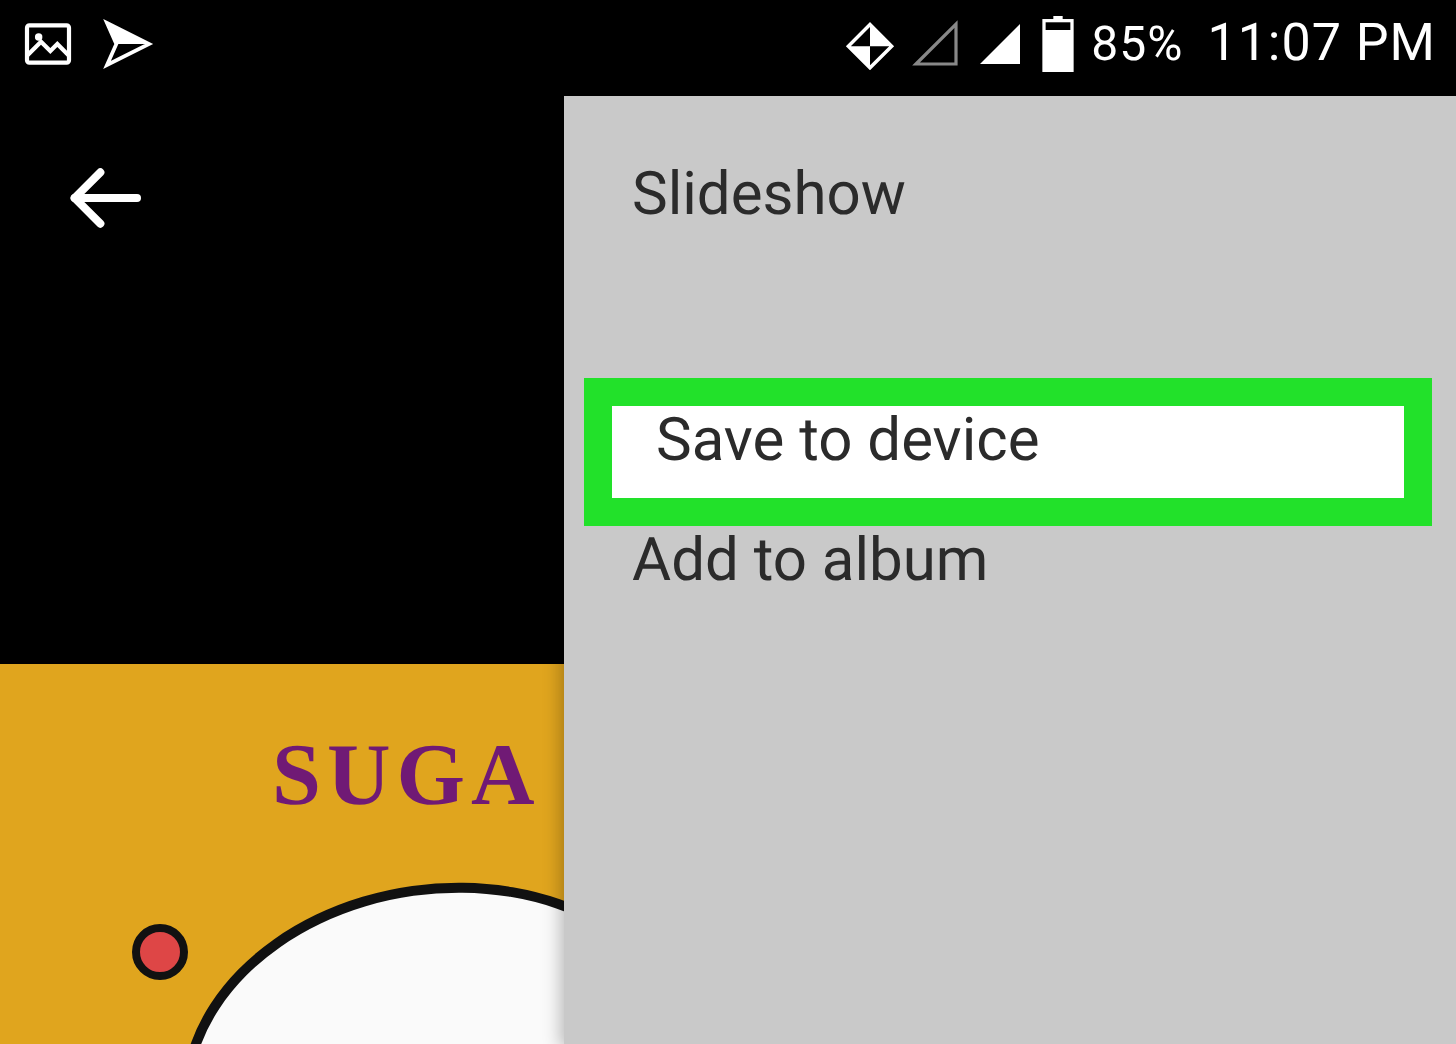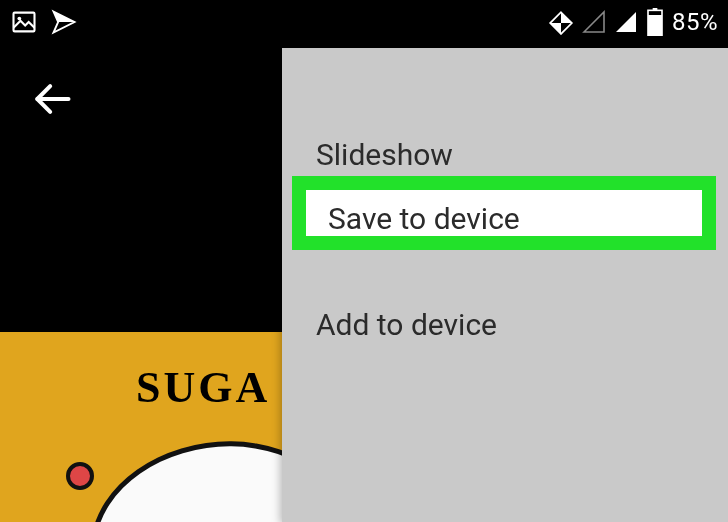--- a/index.html
+++ b/index.html
@@ -52,21 +52,21 @@
     overflow: hidden;
   }
   .photo-text {
     position: absolute;
     left: 136px;
     top: 30px;
     font-family: "Comic Sans MS", "Marker Felt", cursive;
     font-weight: 900;
     font-size: 44px;
     letter-spacing: 3px;
-    color: #000000;
+    color: #701a75;
   }
   .photo-shape {
     position: absolute;
     left: 90px;
     top: 110px;
     width: 260px;
     height: 200px;
     background: #fafafa;
     border-radius: 50% 50% 45% 45%;
     border: 5px solid #111;
@@ -90,31 +90,31 @@
     width: 446px;
     bottom: 0;
     background: #c9c9c9;
     box-shadow: -2px 2px 8px rgba(0,0,0,0.25);
     z-index: 40;
     padding-top: 32px;
   }
   .menu-item {
     height: 92px;
     display: flex;
-    align-items: flex-end;
+    align-items: flex-start;
     padding: 0 34px;
     font-size: 30px;
     color: #2b2b2b;
     cursor: pointer;
   }
   .menu-item.highlighted {
     position: relative;
     background: #ffffff;
     padding: 0 22px;
-    margin: 4px 12px 0 10px;
+    margin: 17px 12px 0 10px;
     height: 74px;
     border: 14px solid #22e12a;
     font-size: 30px;
   }
   .menu-item.highlighted::after { content: ""; }
 </style>
 </head>
 <body>
 
 <div class="screen">
@@ -154,20 +154,21 @@
         </svg>
       </span>
       <span class="status-icon">
         <svg width="18" height="28" viewBox="0 0 14 24">
           <rect x="5" y="0" width="4" height="2" fill="#fff"></rect>
           <rect x="1" y="2" width="12" height="22" fill="none" stroke="#fff" stroke-width="1.4"></rect>
           <rect x="1" y="6" width="12" height="18" fill="#fff"></rect>
         </svg>
       </span>
       <span class="battery-text">85%</span>
+      <span class="clock">11:07 PM</span>
     </div>
   </div>
 
   <div class="app-bar">
     <span class="back-arrow">
       <svg width="44" height="44" viewBox="0 0 24 24" fill="none" stroke="#ffffff" stroke-width="2.2" stroke-linecap="round" stroke-linejoin="round">
         <line x1="21" y1="12" x2="4" y2="12"></line>
         <polyline points="11 5 4 12 11 19"></polyline>
       </svg>
     </span>
@@ -180,17 +181,17 @@
   </div>
 
   <div class="menu">
     <div class="menu-item">
       <span>Slideshow</span>
     </div>
     <div class="menu-item highlighted">
       <span>Save to device</span>
     </div>
     <div class="menu-item">
-      <span>Add to device</span>
+      <span>Add to album</span>
     </div>
   </div>
 
 </div>
 
 </body></html>

